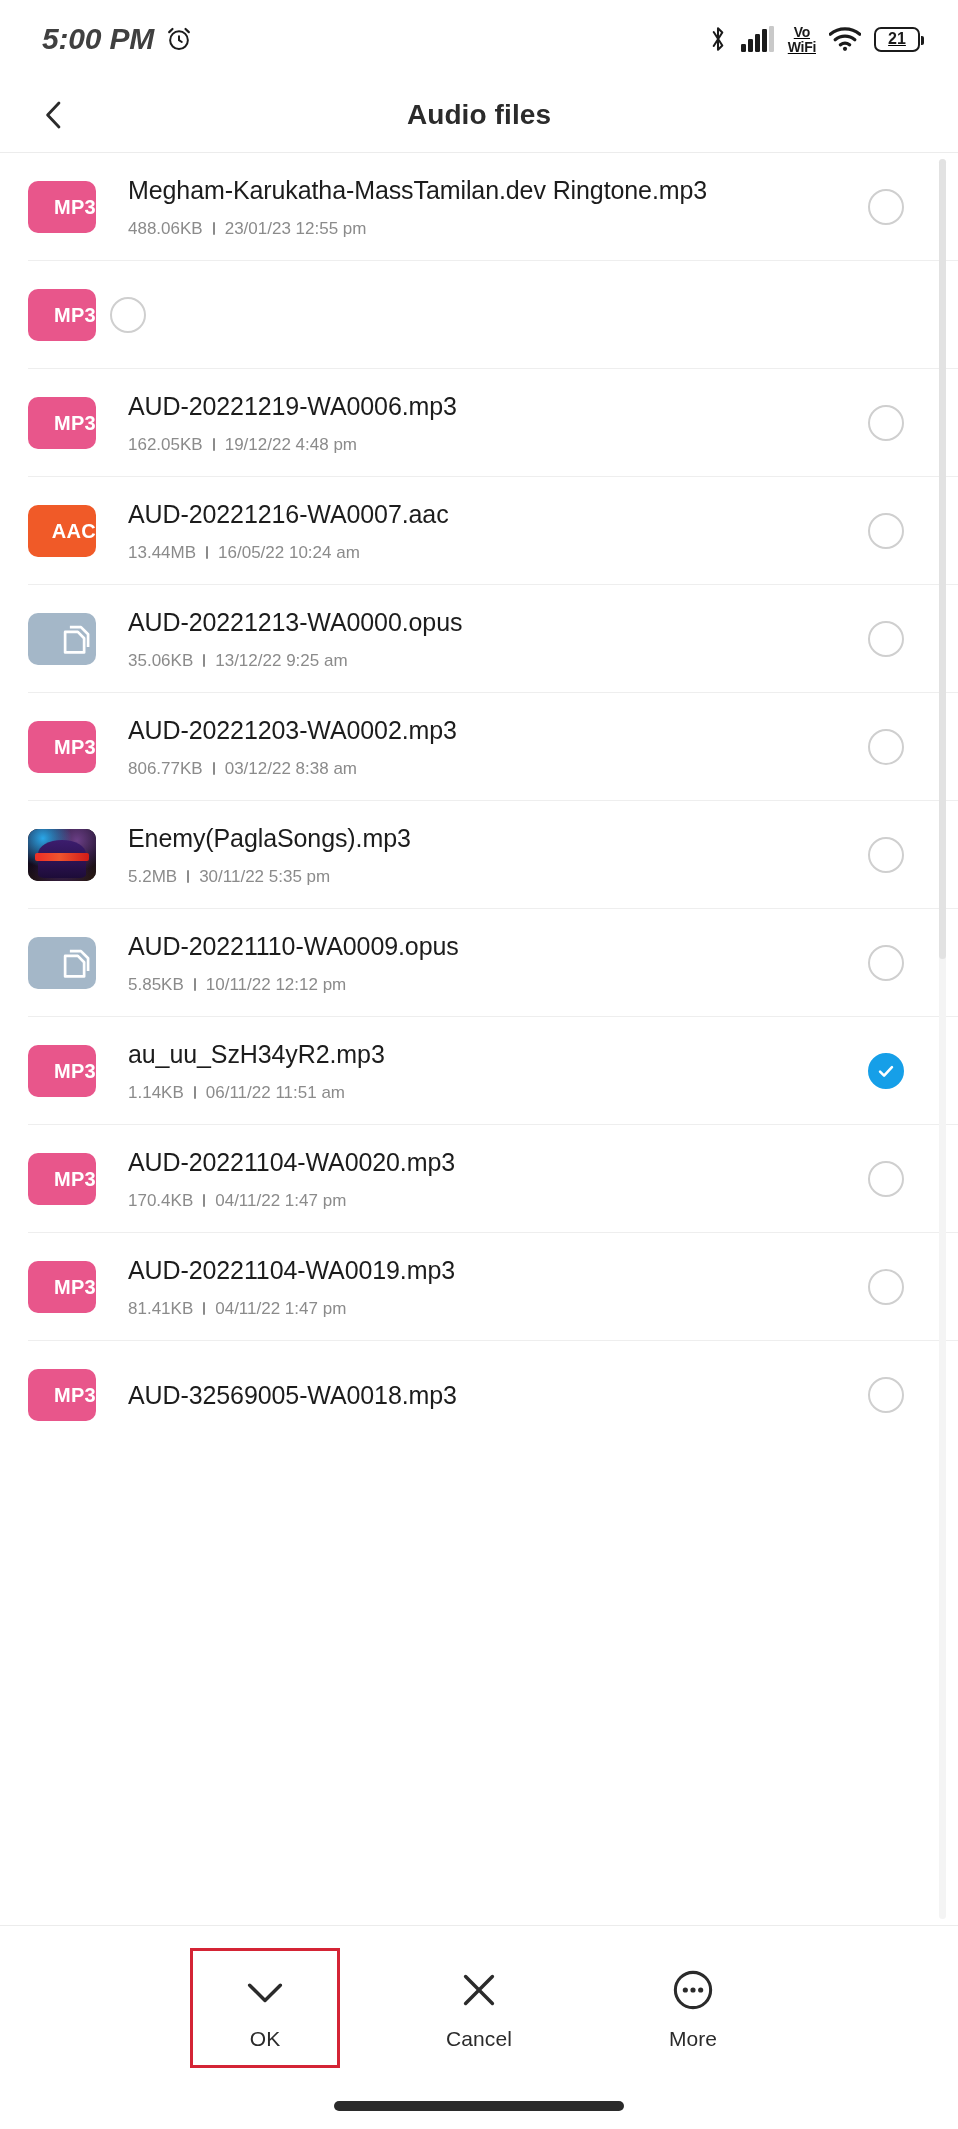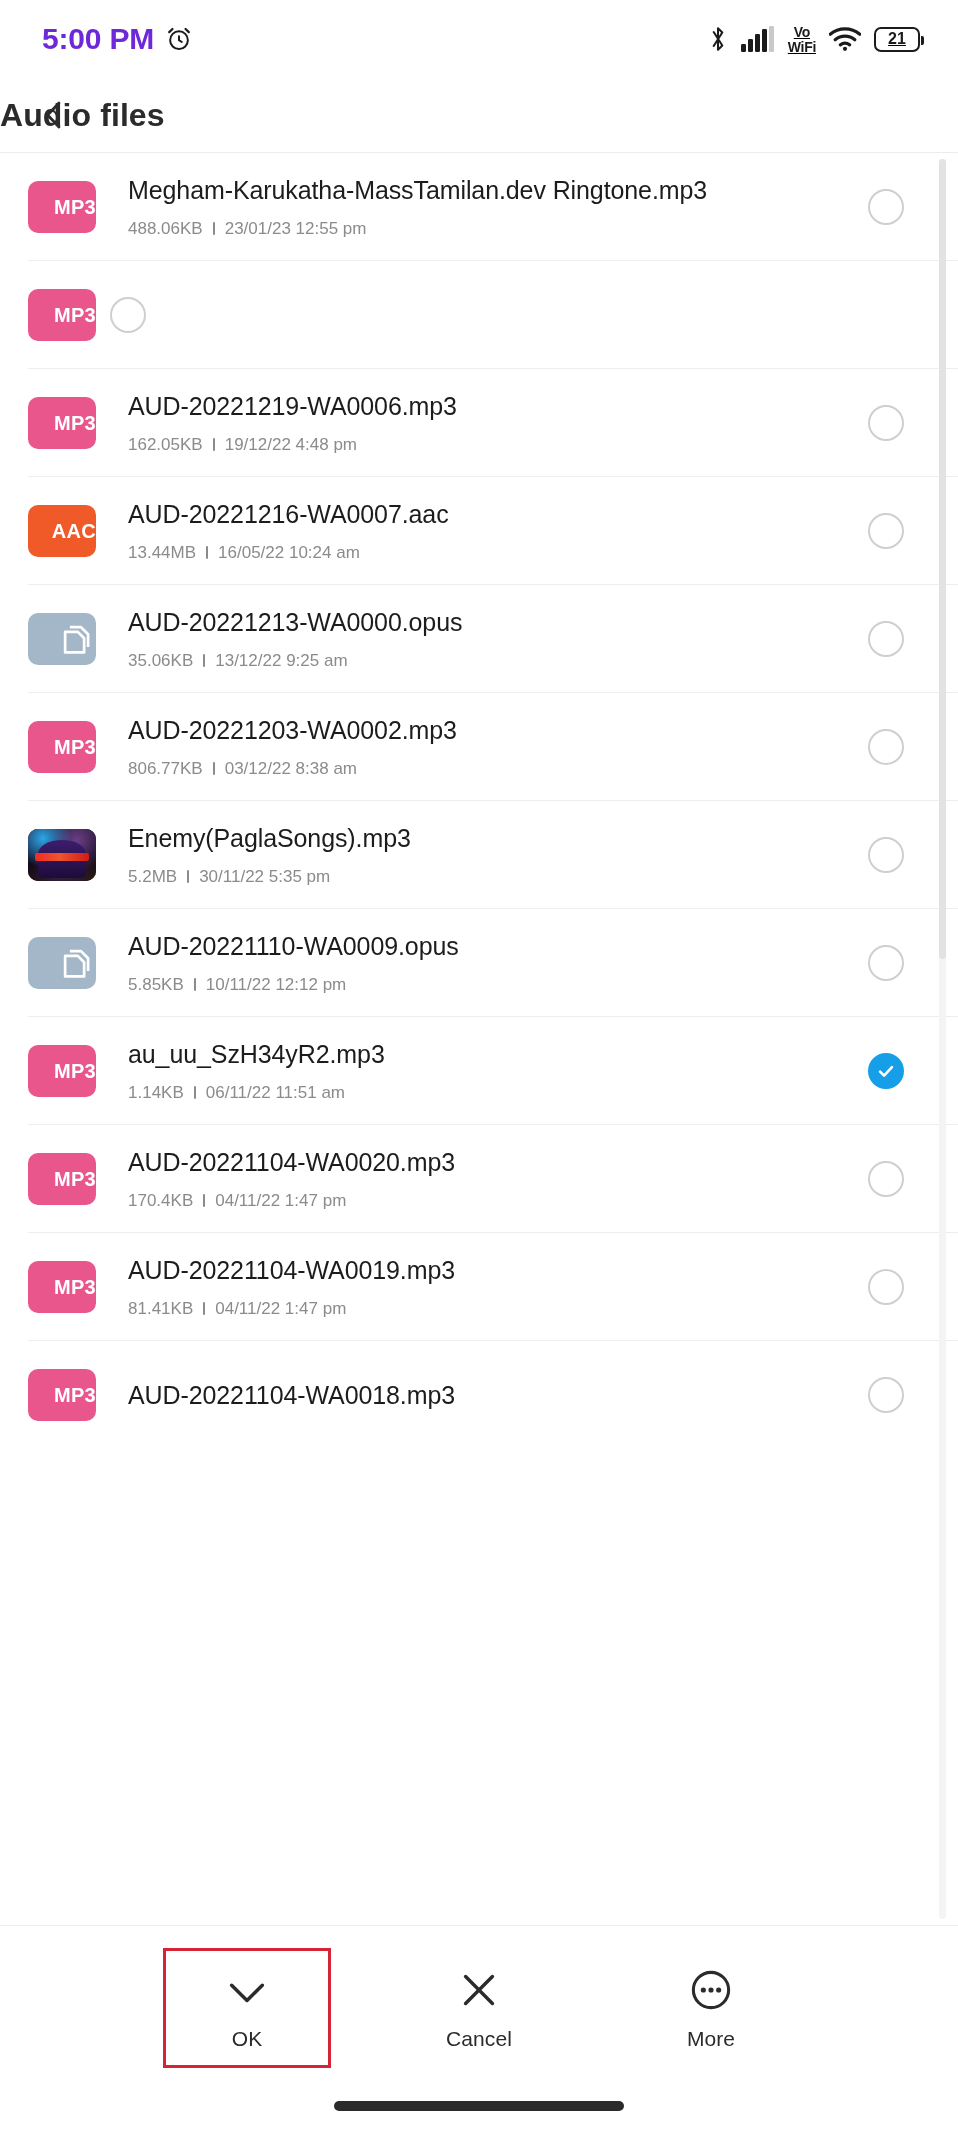--- a/index.html
+++ b/index.html
@@ -32,23 +32,24 @@
     background: #ffffff;
   }
   .status-left {
     display: flex;
     align-items: center;
     gap: 11px;
   }
   .status-clock {
     font-size: 30px;
     font-weight: 600;
-    color: #6d28d9;
+    color: #404040;
     letter-spacing: -0.2px;
     line-height: 1;
+    font-style: italic;
   }
   .status-right {
     display: flex;
     align-items: center;
     gap: 13px;
     text-decoration: underline;
   }
   .icon-svg { display: block; }
   .vowifi {
     display: flex;
@@ -105,22 +106,22 @@
     transform: translateY(-50%);
     width: 60px;
     height: 60px;
     display: flex;
     align-items: center;
     justify-content: center;
     cursor: pointer;
   }
   .page-title {
     width: 100%;
-    text-align: left;
-    font-size: 32px;
+    text-align: center;
+    font-size: 28px;
     font-weight: 600;
     color: #2b2b2b;
     letter-spacing: 0.1px;
   }
 
   
   .list-wrap {
     position: relative;
     flex: 1 1 auto;
     overflow: hidden;
@@ -281,21 +282,21 @@
     height: 158px;
     border-top: 1.6px solid #ececec;
     background: #ffffff;
     display: flex;
     align-items: flex-start;
     justify-content: center;
     gap: 64px;
     padding-top: 22px;
   }
   .action-btn {
-    width: 168px;
+    width: 150px;
     display: flex;
     flex-direction: column;
     align-items: center;
     justify-content: center;
     gap: 14px;
     padding: 16px 0 14px 0;
     cursor: pointer;
     background: transparent;
     border: 3.5px solid transparent;
   }
@@ -549,21 +550,21 @@
               <span>04/11/22 1:47 pm</span>
             </div>
           </div>
           <div class="radio"></div>
         </div>
         <div class="file-row">
           <div class="thumb" style="background: rgb(232, 86, 139);">
             <span class="thumb-label">MP3</span>
           </div>
           <div class="file-info">
-            <div class="file-name">AUD-20221104-WA0018.mp3</div>
+            <div class="file-name">AUD-32569005-WA0018.mp3</div>
           </div>
           <div class="radio"></div>
         </div>
       </div>
     <div class="scrollbar-track"></div>
     <div class="scrollbar-thumb"></div>
   </div>
 
   <div class="bottom-bar" id="bottom-bar">
       <div class="action-btn highlighted" style="border-color: rgb(212, 36, 53);">

